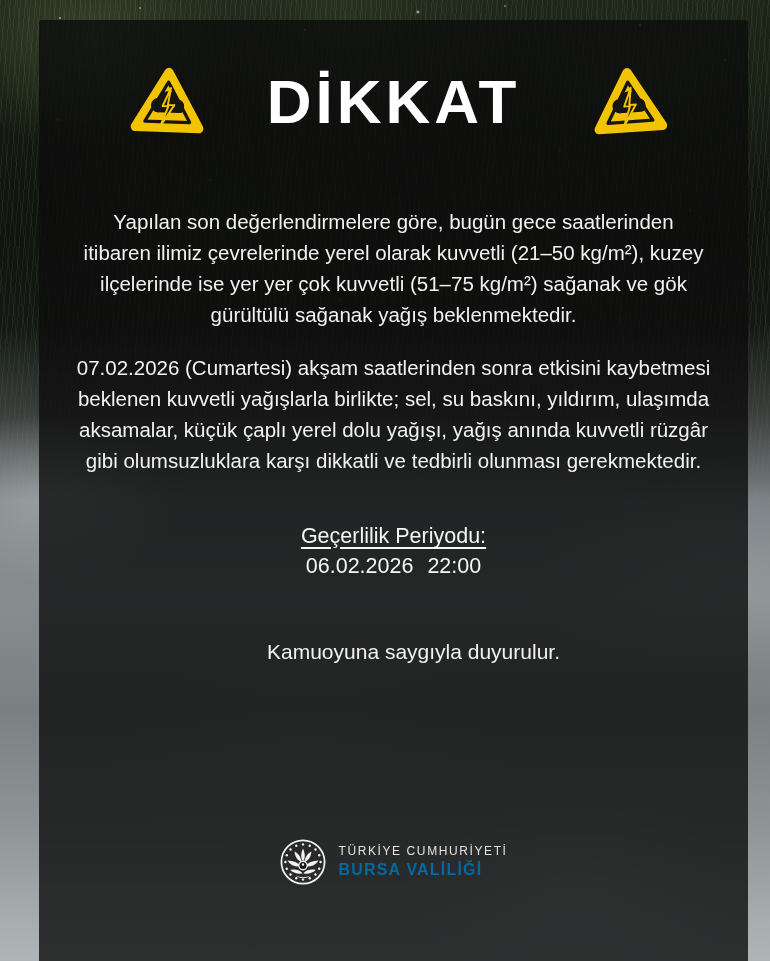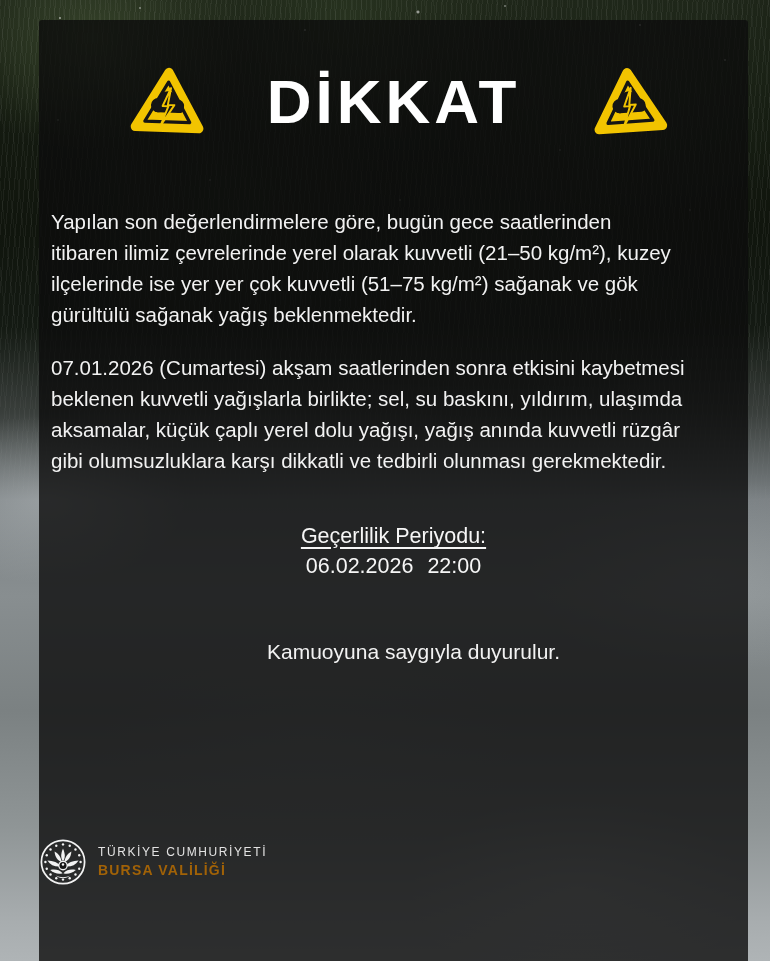--- a/index.html
+++ b/index.html
@@ -53,44 +53,44 @@
     background:var(--overlay,rgba(12,12,12,.80));border-radius:3px;margin-left:9px;
   }
   .warn-icon{position:absolute;top:45px;width:78px;height:72px;}
   .warn-icon.left {left:90px;transform:rotate(2deg);}
   .warn-icon.right{left:551px;transform:rotate(-4deg);}
   .title{
     position:absolute;top:44px;left:0;right:0;text-align:center;
     font-size:62px;line-height:76px;font-weight:800;letter-spacing:4px;color:#fff;
   }
   .para{
-    position:absolute;left:12px;right:12px;text-align:left;
+    position:absolute;left:12px;right:12px;text-align:center;
     font-size:20.5px;line-height:31px;font-weight:400;white-space:pre-line;
     color:#f2f2f2;
   }
   .p1{top:186px;}
   .p2{top:332px;}
   .validity{
     position:absolute;top:501px;left:0;right:0;text-align:center;
     font-size:21.5px;line-height:30px;font-weight:400;color:#f6f6f6;
   }
   .validity .heading{text-decoration:underline;text-underline-offset:4px;}
   .validity .time{margin-left:14px;}
   .closing{
     position:absolute;top:617px;left:0;right:0;text-align:center;
     font-size:21px;line-height:30px;font-weight:400;color:#f2f2f2;padding-left:40px;
   }
   .footer{
     position:absolute;top:812px;left:0;right:0;height:60px;
-    display:flex;align-items:center;justify-content:flex-start;gap:11px;
+    display:flex;align-items:center;justify-content:center;gap:11px;
   }
   .emblem{width:48px;height:48px;flex:0 0 auto;}
   .org{display:flex;flex-direction:column;justify-content:center;line-height:1.15;}
   .org .country{font-size:12px;letter-spacing:1.6px;color:#e3e3e3;font-weight:400;}
-  .org .name{font-size:14px;letter-spacing:1.2px;color:#a16207;font-weight:700;margin-top:2px;}
+  .org .name{font-size:16px;letter-spacing:1.2px;color:#0369a1;font-weight:700;margin-top:2px;}
 </style>
 </head>
 <body>
 
 <div class="stage">
   <div class="bg"></div>
   <div class="rain"></div>
 
   <div class="card">
 
@@ -121,21 +121,21 @@
           <rect x="38" y="57" width="47" height="15" rx="7"></rect>
         </g>
         <path d="M64 34 L52 62 L61 62 L50 92 L70 60 L60 60 Z" fill="var(--glyph,#151515)" stroke="var(--yellow,#f2c400)" stroke-width="3" stroke-linejoin="round"></path>
       </svg>
     </div>
 
     <div class="para p1">Yapılan son değerlendirmelere göre, bugün gece saatlerinden
 itibaren ilimiz çevrelerinde yerel olarak kuvvetli (21–50 kg/m²), kuzey
 ilçelerinde ise yer yer çok kuvvetli (51–75 kg/m²) sağanak ve gök
 gürültülü sağanak yağış beklenmektedir.</div>
-    <div class="para p2">07.01.2026 (Cumartesi) akşam saatlerinden sonra etkisini kaybetmesi
+    <div class="para p2">07.02.2026 (Cumartesi) akşam saatlerinden sonra etkisini kaybetmesi
 beklenen kuvvetli yağışlarla birlikte; sel, su baskını, yıldırım, ulaşımda
 aksamalar, küçük çaplı yerel dolu yağışı, yağış anında kuvvetli rüzgâr
 gibi olumsuzluklara karşı dikkatli ve tedbirli olunması gerekmektedir.</div>
 
     <div class="validity">
       <div class="heading">Geçerlilik Periyodu:</div>
       <div>
         <span>06.02.2026</span><span class="time">22:00</span>
       </div>
     </div>

